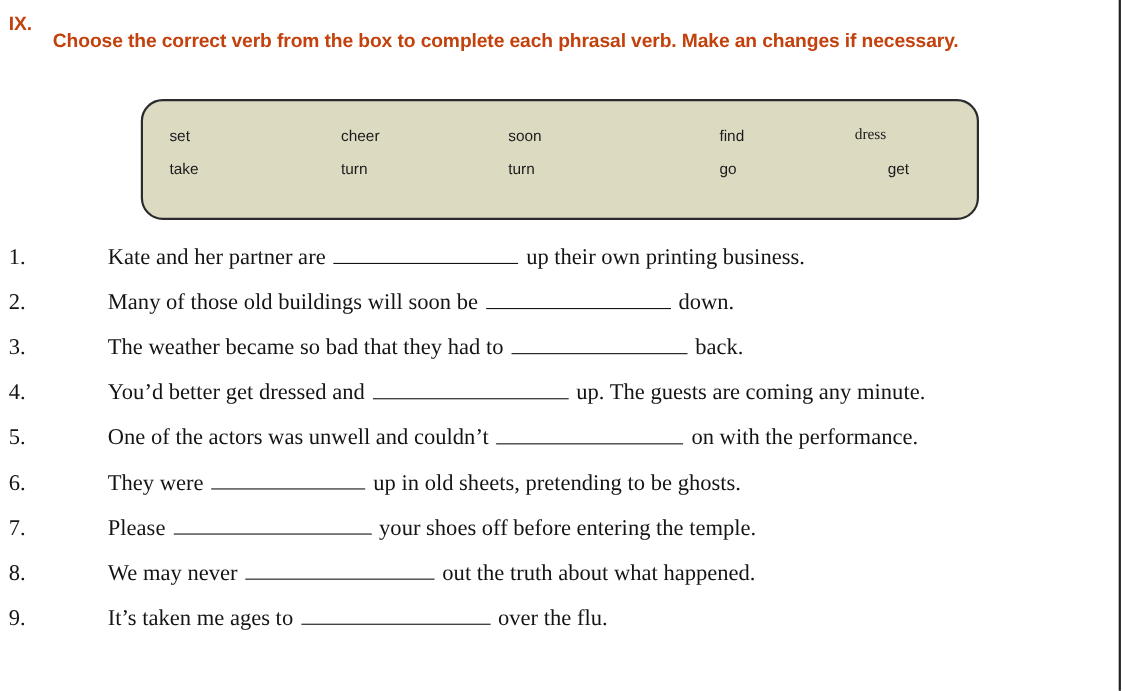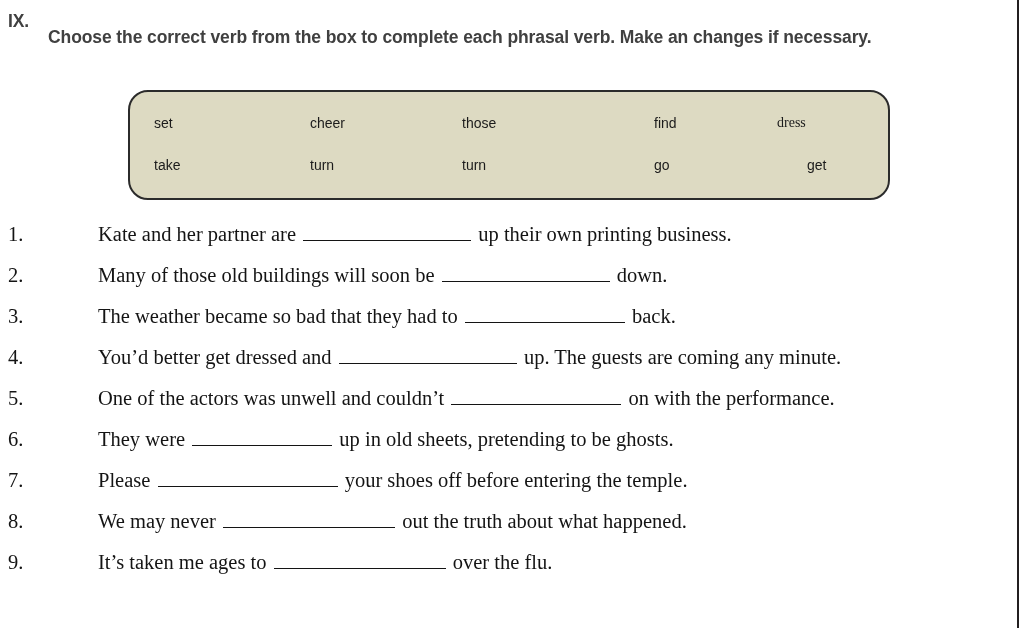--- a/index.html
+++ b/index.html
@@ -33,21 +33,21 @@
     position: absolute;
     left: 8px;
     top: 6px;
     width: 1005px;
     display: flex;
     align-items: flex-start;
     font-family: "Liberation Sans", "DejaVu Sans", sans-serif;
     font-weight: bold;
     font-size: 17.5px;
     line-height: 30px;
-    color: #404040;
+    color: #c2410c;
     letter-spacing: -0.1px;
   }
   .heading-num {
     flex: 0 0 auto;
     width: 40px;
   }
   .heading-text {
     flex: 1 1 auto;
     padding-right: 4px;
     margin-top: 16px;
@@ -65,21 +65,21 @@
     border-radius: 20px;
     box-sizing: border-box;
   }
   .wordbox-row {
     position: absolute;
     left: 0;
     width: 100%;
     height: 42px;
   }
   .wordbox-row.r1 { top: 18px; }
-  .wordbox-row.r2 { top: 60px; }
+  .wordbox-row.r2 { top: 48px; }
   .word {
     position: absolute;
     font-family: "Liberation Sans", "DejaVu Sans", sans-serif;
     font-size: 14px;
     line-height: 26px;
     color: #1b1b1b;
     white-space: nowrap;
   }
   
   .r1 .c0 { left: 24px;  }
@@ -134,21 +134,21 @@
 
   <div class="heading">
     <span class="heading-num">IX.</span>
     <span class="heading-text">Choose the correct verb from the box to complete each phrasal verb. Make an changes if necessary.</span>
   </div>
 
   <div class="wordbox">
     <div class="wordbox-row r1">
       <span class="word c0">set</span>
       <span class="word c1">cheer</span>
-      <span class="word c2">those</span>
+      <span class="word c2">soon</span>
       <span class="word c3">find</span>
       <span class="word c4">dress</span>
     </div>
     <div class="wordbox-row r2">
       <span class="word c0">take</span>
       <span class="word c1">turn</span>
       <span class="word c2">turn</span>
       <span class="word c3">go</span>
       <span class="word c4">get</span>
     </div>

